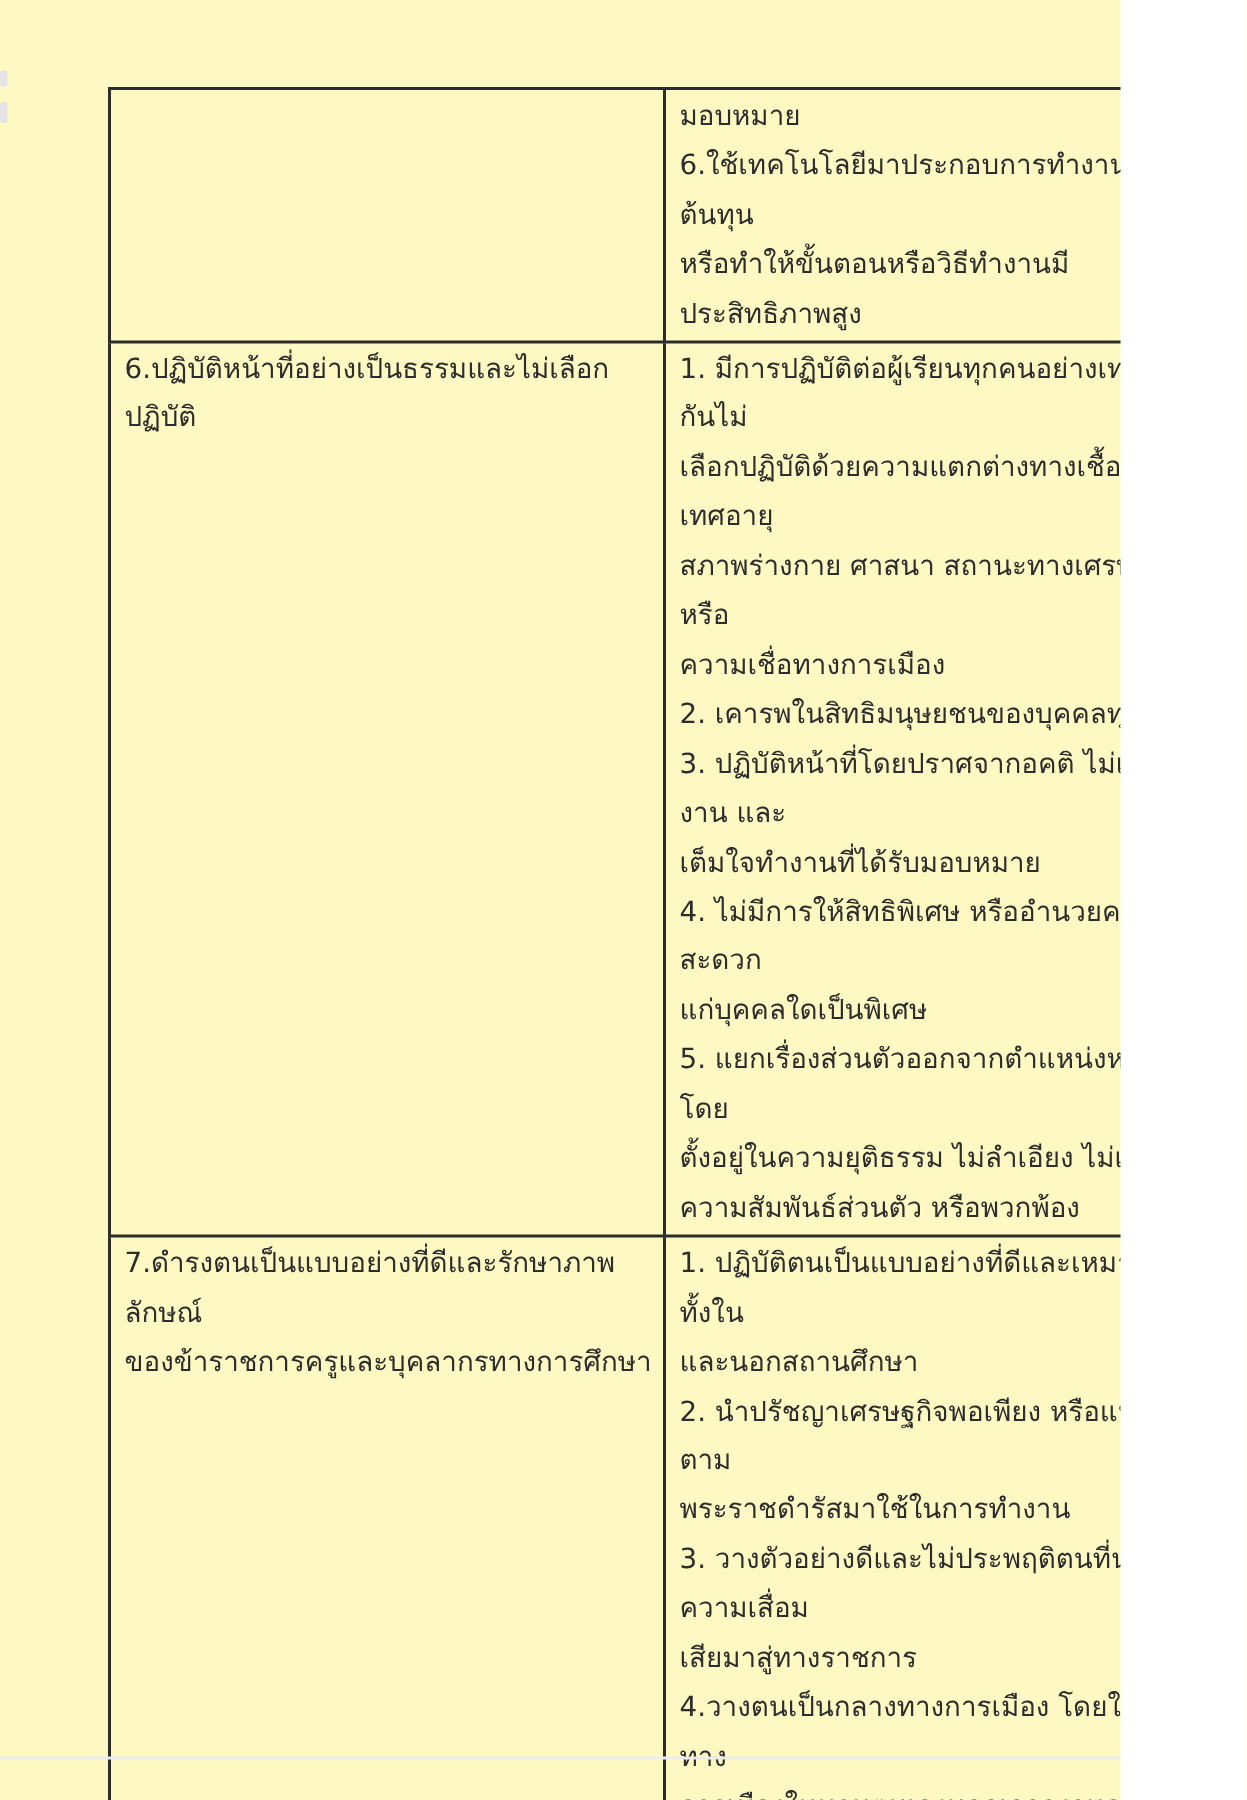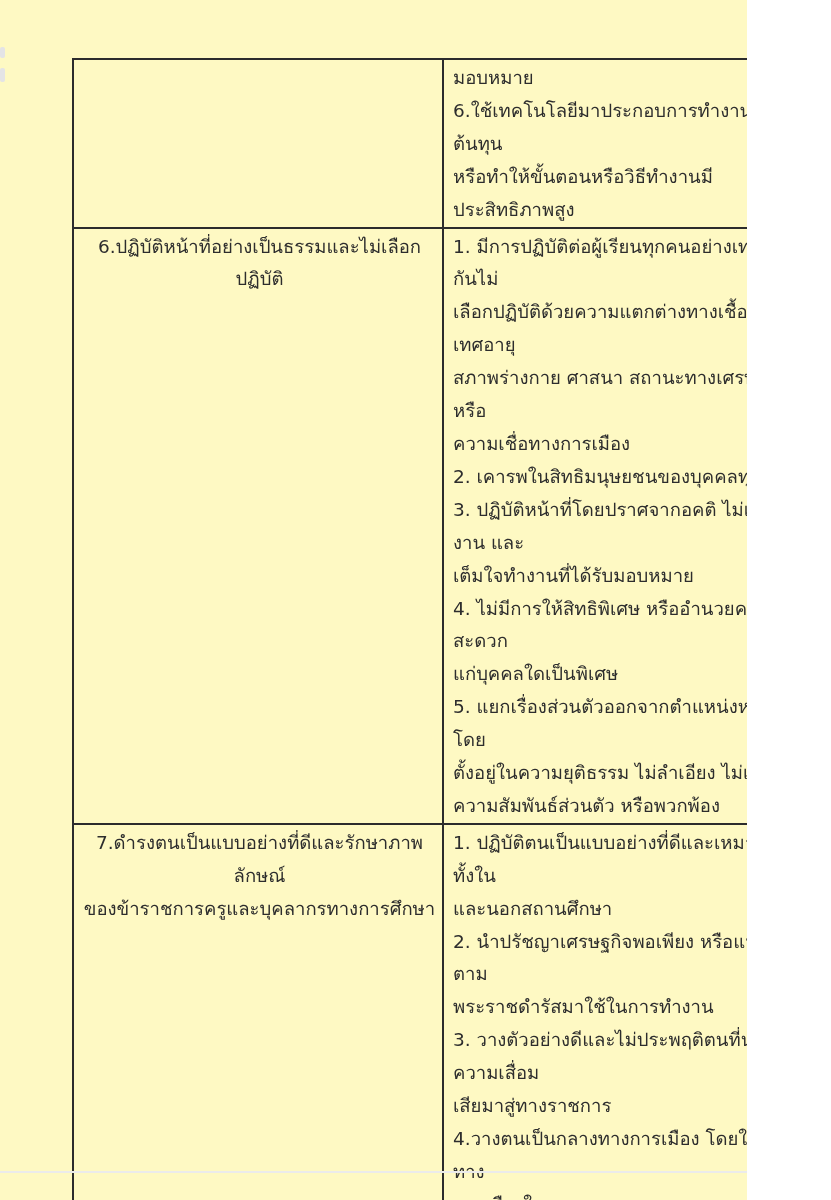--- a/index.html
+++ b/index.html
@@ -26,21 +26,21 @@
   table.doc-table { border: 2px solid #2c2c2c; border-bottom-width: 3px; }
   td.cell {
     border: 2px solid #2c2c2c;
     vertical-align: top;
     padding: 2px 6px 0 9px;
     font-size: 18.5px;
     line-height: 32.9px;
     color: #2d2d2d;
     overflow: hidden;
   }
-  .col-topic  { width: 353px; text-align: center; }
+  .col-topic  { width: 353px; }
   .col-detail { width: 354px; }
   .cell-text {
     white-space: pre-line;
     overflow: hidden;
   }
   tr.row-0 td { height: 103px; }
   tr.row-1 td { height: 396px; }
   tr.row-2 td { height: 427px; }
   .page-edge-line {
     position: absolute;

